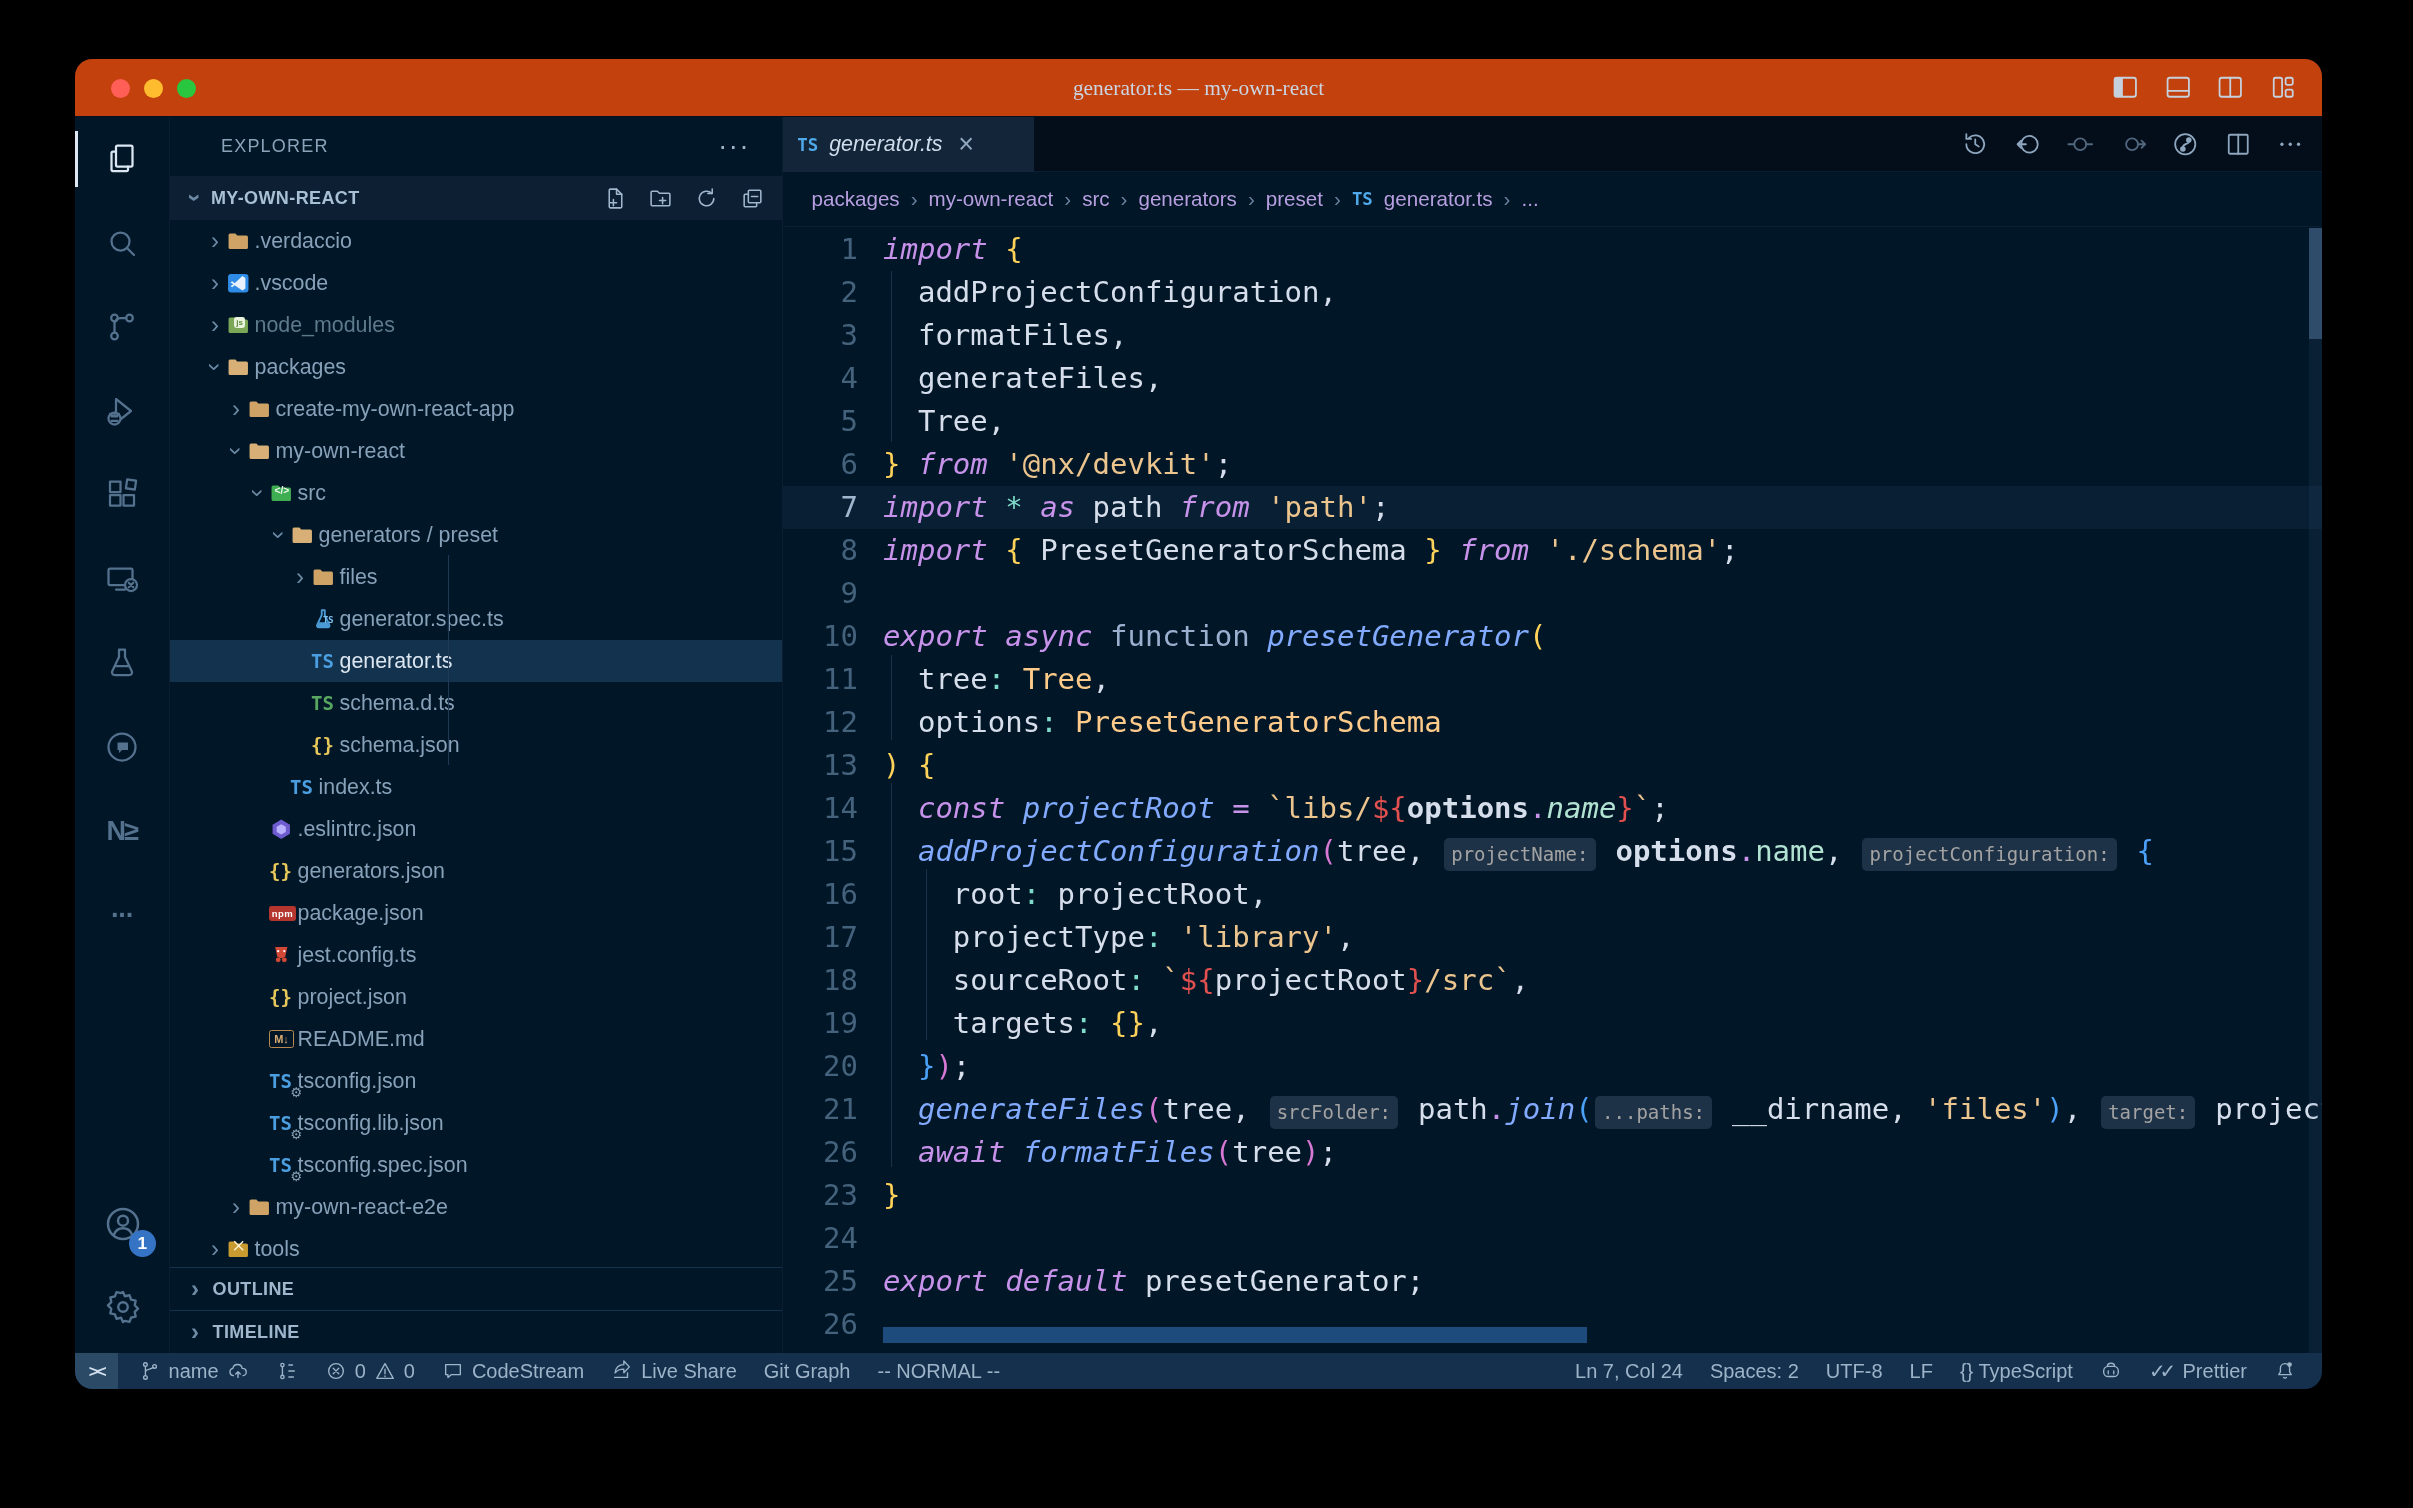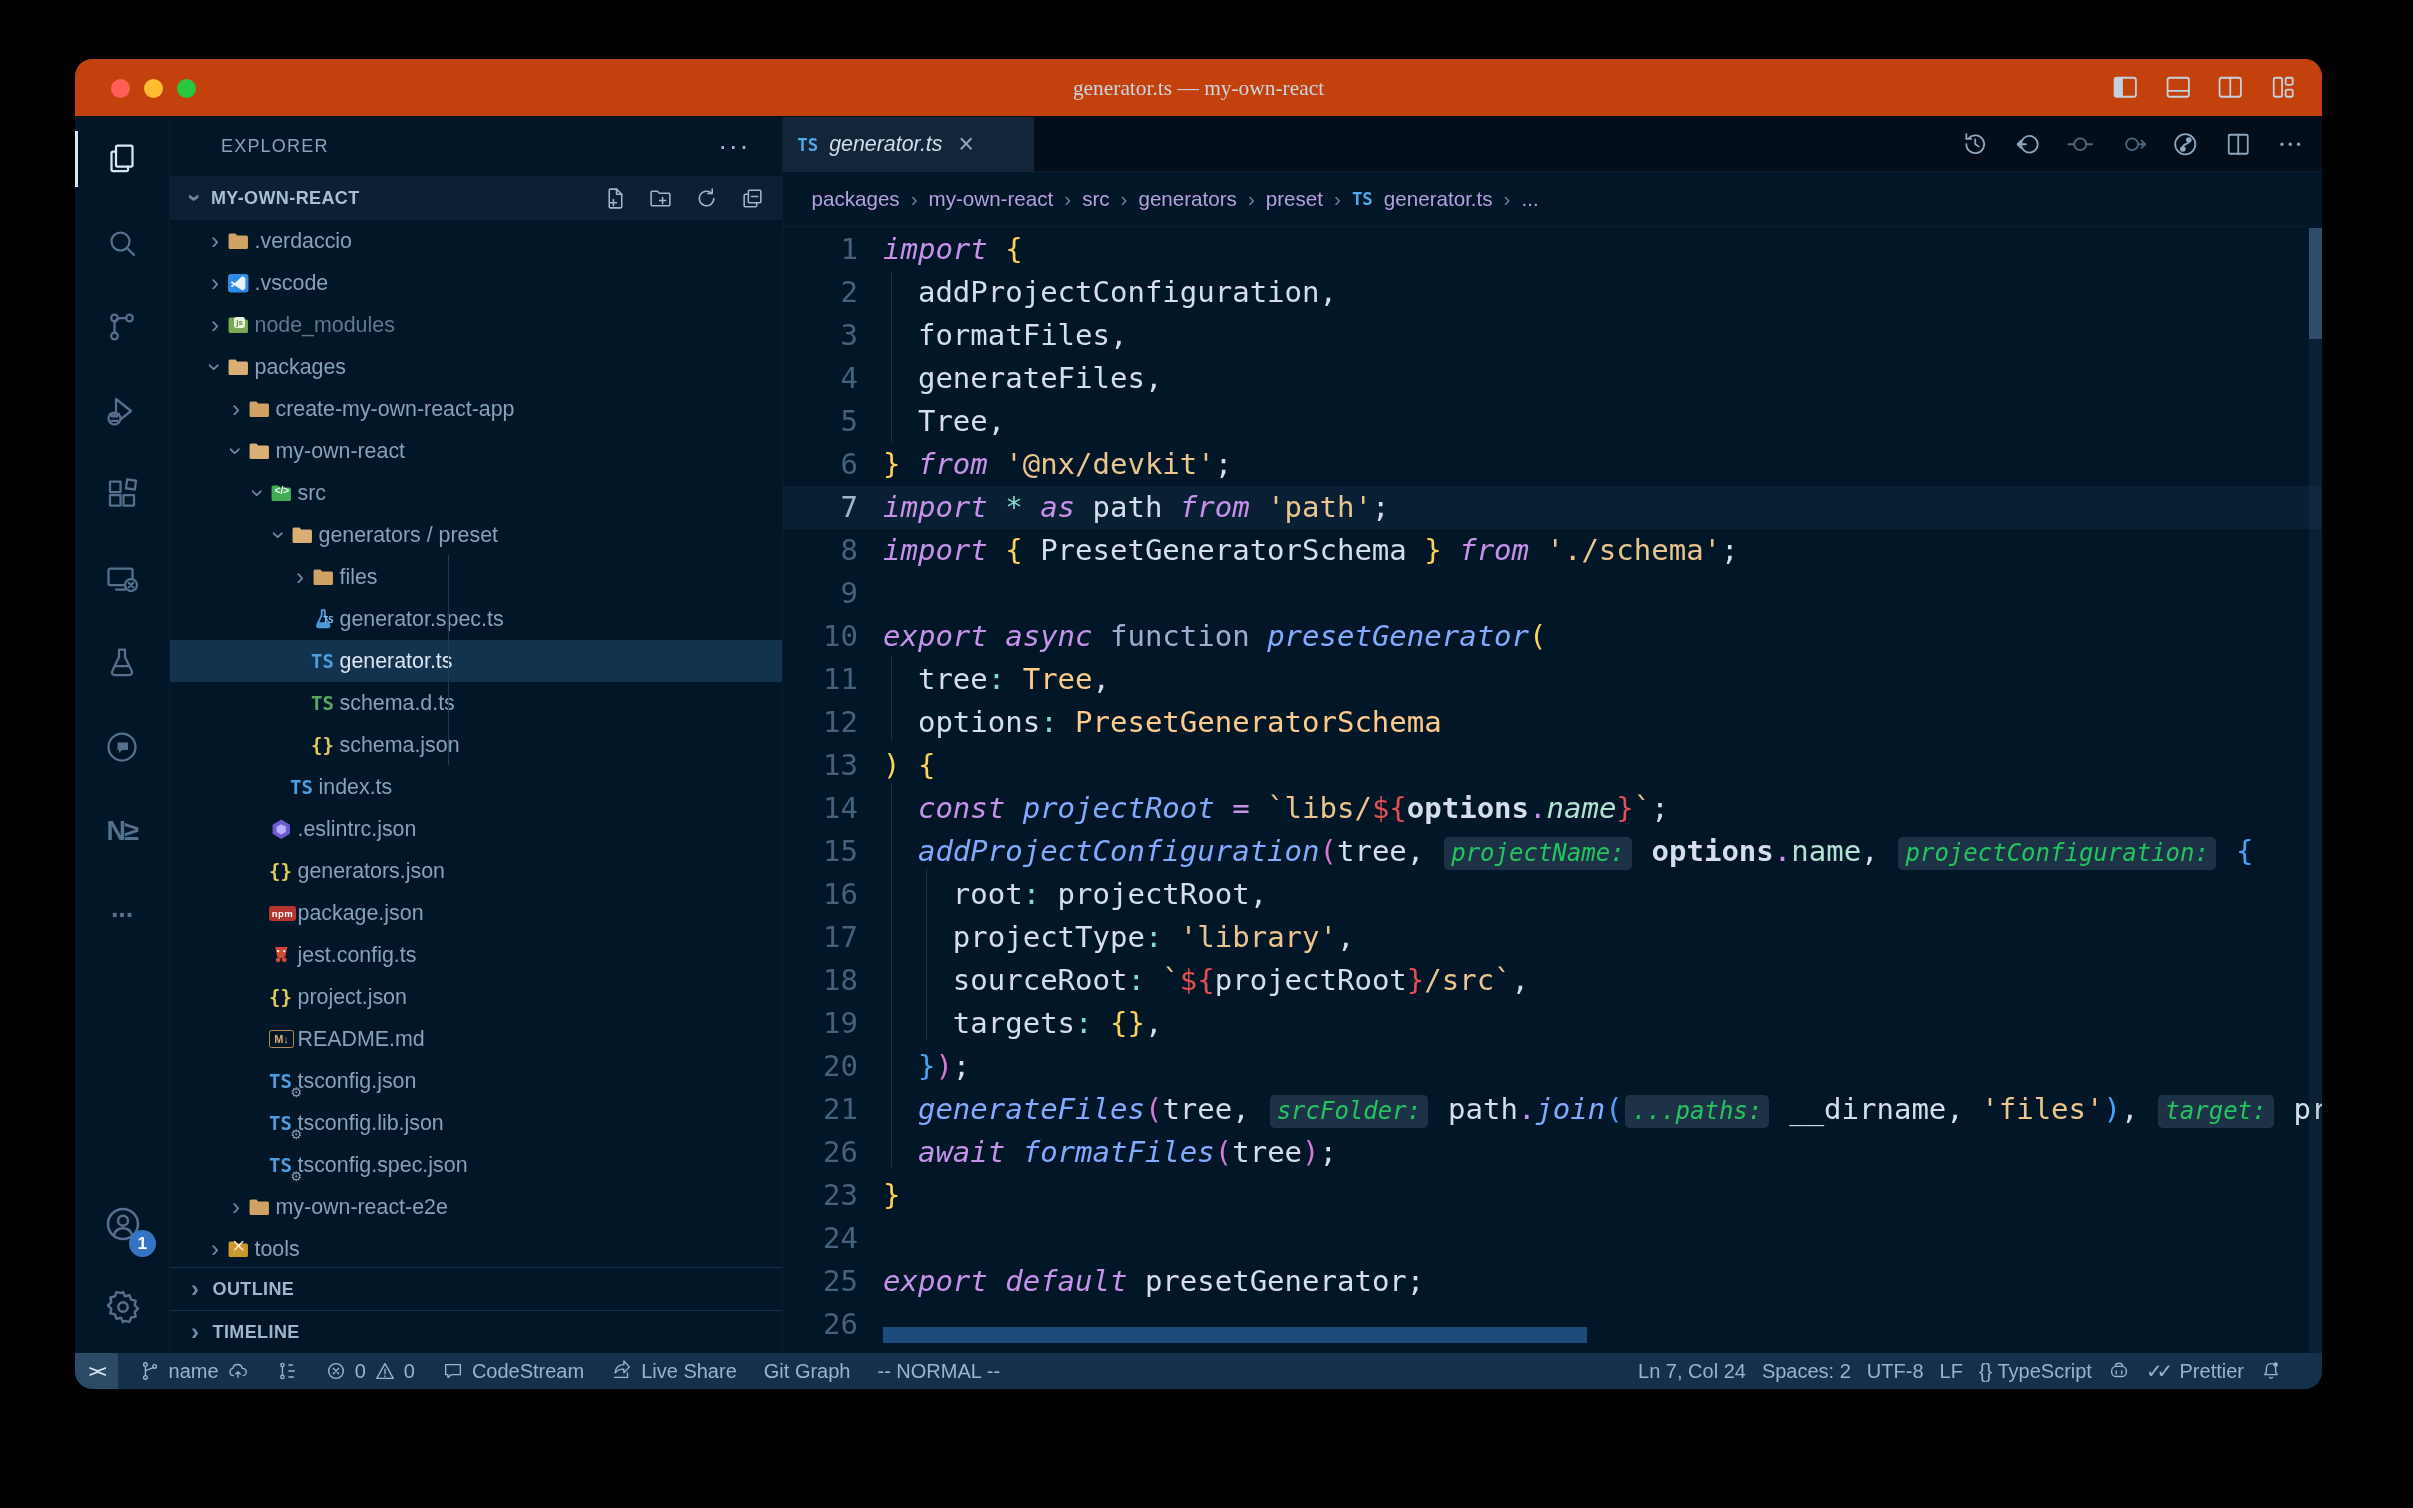--- a/index.html
+++ b/index.html
@@ -83,33 +83,33 @@
   .tk-ty{color:#ffcb8b;}
   .tk-pn{color:#7fdbca;}
   .tk-op{color:#c792ea;}
   .tk-d1{color:#ffd35a;}
   .tk-d2{color:#d678d4;}
   .tk-d3{color:#4ba2f8;}
   .tk-tpl{color:#e2504f;}
   .tk-prop{color:#b2e3d2;}
   .tk-propi{color:#b2e3d2;font-style:italic;}
   .tk-b{color:#d6deeb;font-weight:bold;}
-  .tk-hint{display:inline-block;font-size:24px;line-height:33px;padding:0 7.1px;margin:0 2.4px;border-radius:4.7px;
-    background:#1e3247;color:#22c55e;font-style:italic;}
+  .tk-hint{display:inline-block;font-size:19px;line-height:33px;padding:0 7.1px;margin:0 2.4px;border-radius:4.7px;
+    background:#1e3247;color:#a3a3a3;}
   .iguide{position:absolute;width:0.8px;background:rgba(94,124,154,0.28);}
   #vscroll{position:absolute;right:0;top:0;bottom:0;width:13.4px;background:rgba(70,110,160,0.12);}
   #vscroll-thumb{position:absolute;left:0;right:0;top:0;height:111px;background:rgba(120,160,210,0.35);}
   #hscroll-thumb{position:absolute;left:100px;width:704px;height:16px;background:#1d4b7c;}
   
   #statusbar{position:absolute;left:0;right:0;bottom:0;height:36px;background:#14304d;display:flex;
     align-items:center;color:#9db3c8;font-size:20px;}
   #remote-box{width:43px;height:36px;background:#2b4a66;color:#d4e2f0;display:flex;align-items:center;
     justify-content:center;font-weight:bold;font-size:17.4px;letter-spacing:-2.4px;border-bottom-left-radius:17.4px;flex:0 0 43px;}
   #status-left{display:flex;align-items:center;gap:27px;padding-left:20.6px;flex:1;white-space:nowrap;}
-  #status-right{display:flex;align-items:center;gap:16px;padding-right:40px;white-space:nowrap;}
+  #status-right{display:flex;align-items:center;gap:27px;padding-right:26px;white-space:nowrap;}
   .st-item{display:flex;align-items:center;gap:8px;}
   .st-item svg{width:22px;height:22px;}
   .dcheck{letter-spacing:-6.3px;margin-right:4.7px;}
 </style>
 </head>
 <body>
 
 <div id="window">
   <div id="titlebar">
     <span class="tl" style="left:36px;background:#ff5f57"></span>

